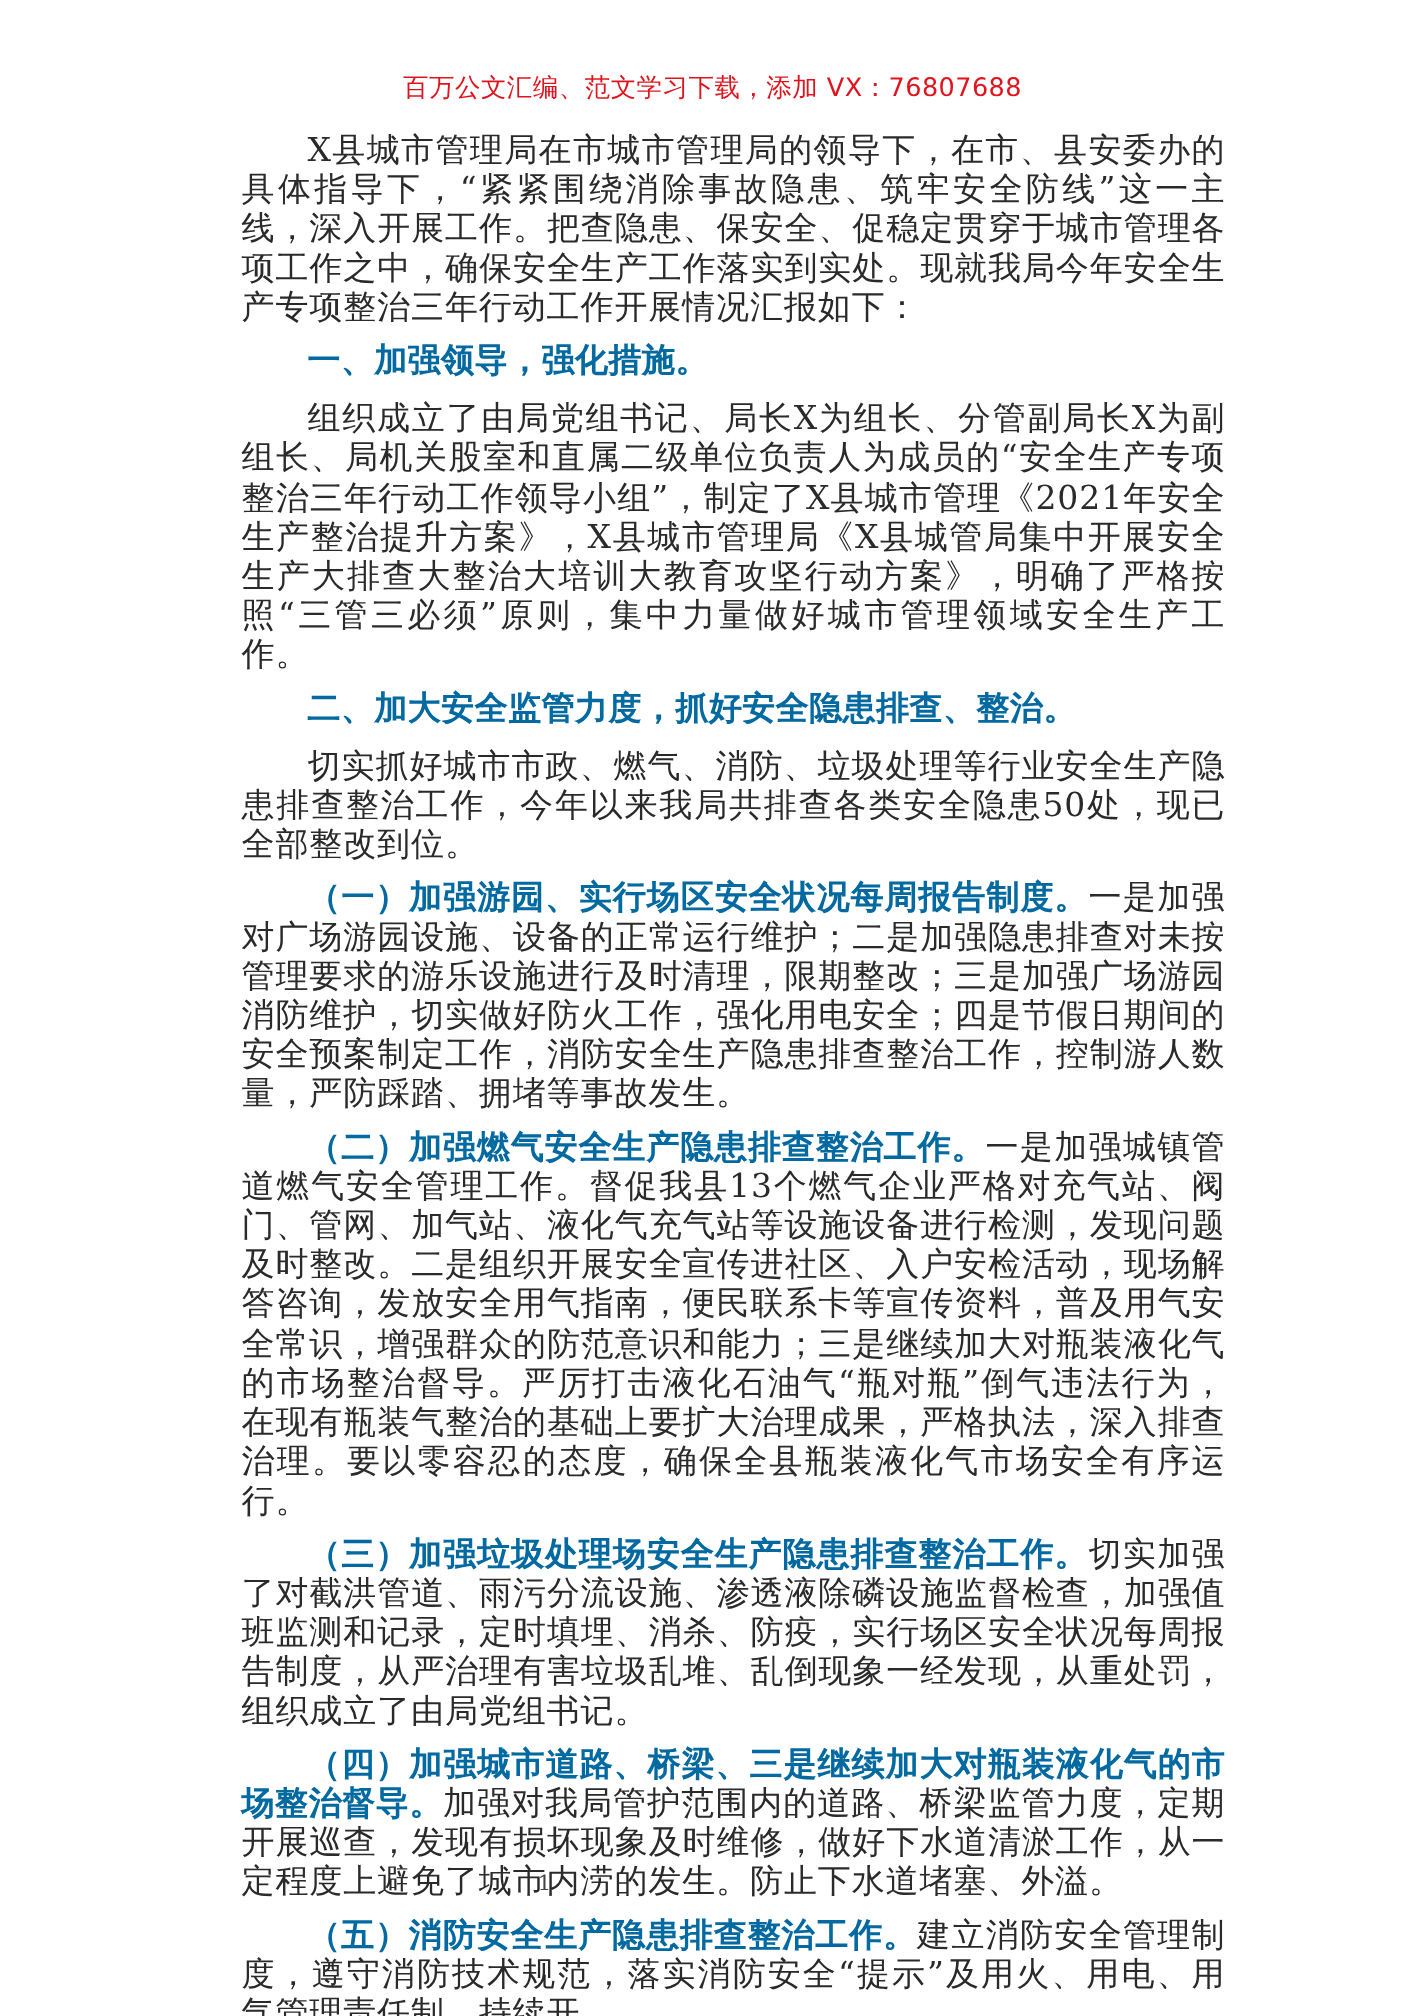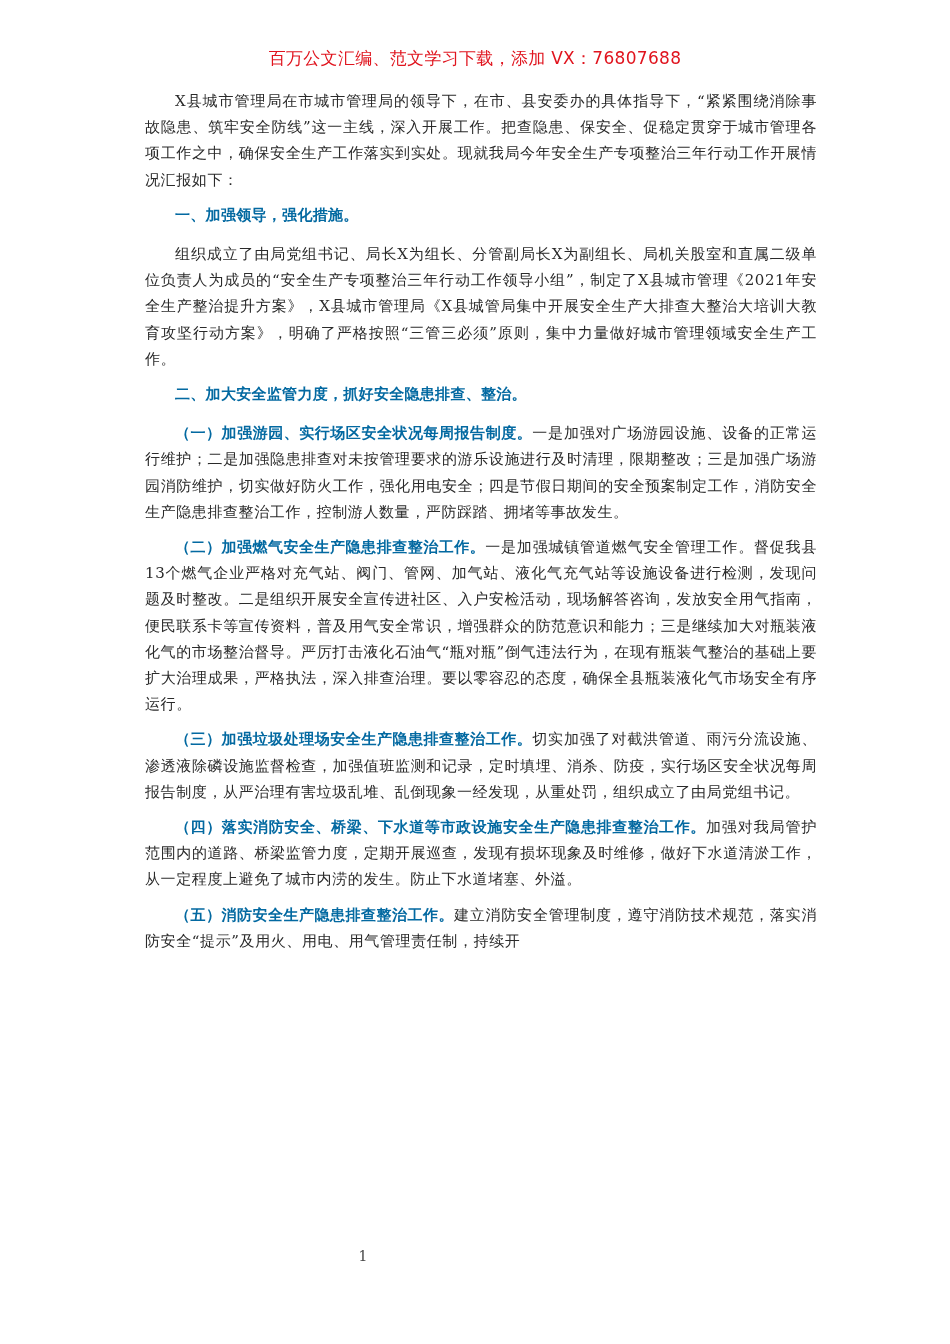--- a/index.html
+++ b/index.html
@@ -3,47 +3,48 @@
 <meta charset="utf-8">
 <style>
   html, body { margin: 0; padding: 0; background: #ffffff; }
   body { width: 950px; height: 1344px; position: relative; overflow: hidden;
          font-family: "DejaVu Serif", "Liberation Serif", serif; color: #2a2a2a; }
   .page { position: absolute; left: 0; top: 0; width: 950px; height: 1344px; }
   .banner { position: absolute; top: 47px; left: 0; width: 950px; text-align: center;
             font-family: "DejaVu Sans", "Liberation Sans", sans-serif; font-size: 17px;
             color: #e0141e; letter-spacing: 0.3px; }
   .body { position: absolute; left: 145px; top: 88px; width: 672px; }
-  p { margin: 0 0 9px 0; font-size: 15px; line-height: 26.2px; text-align: justify;
+  p { margin: 0 0 9px 16px; font-size: 22px; line-height: 26.2px; text-align: justify;
       text-indent: 2em; letter-spacing: 0.6px; }
   .h { font-family: "DejaVu Sans", "Liberation Sans", sans-serif; font-weight: bold;
        color: #0369a1; letter-spacing: 0.3px; }
   p.heading { margin-bottom: 13px; }
   .pagenum { position: absolute; top: 1248px; left: 356px; width: 14px; text-align: center;
              font-size: 14px; color: #444; }
 </style>
 </head>
 <body>
 
 <div class="page">
   <div class="banner">百万公文汇编、范文学习下载，添加 VX：76807688</div>
 
   <div class="body">
     <p>X县城市管理局在市城市管理局的领导下，在市、县安委办的具体指导下，“紧紧围绕消除事故隐患、筑牢安全防线”这一主线，深入开展工作。把查隐患、保安全、促稳定贯穿于城市管理各项工作之中，确保安全生产工作落实到实处。现就我局今年安全生产专项整治三年行动工作开展情况汇报如下：</p>
 
     <p class="heading"><span class="h">一、加强领导，强化措施。</span></p>
     <p>组织成立了由局党组书记、局长X为组长、分管副局长X为副组长、局机关股室和直属二级单位负责人为成员的“安全生产专项整治三年行动工作领导小组”，制定了X县城市管理《2021年安全生产整治提升方案》，X县城市管理局《X县城管局集中开展安全生产大排查大整治大培训大教育攻坚行动方案》，明确了严格按照“三管三必须”原则，集中力量做好城市管理领域安全生产工作。</p>
 
     <p class="heading"><span class="h">二、加大安全监管力度，抓好安全隐患排查、整治。</span></p>
+    <p>切实抓好城市市政、燃气、消防、垃圾处理等行业安全生产隐患排查整治工作，今年以来我局共排查各类安全隐患50处，现已全部整改到位。</p>
 
     <p><span class="h">（一）加强游园、实行场区安全状况每周报告制度。</span><span>一是加强对广场游园设施、设备的正常运行维护；二是加强隐患排查对未按管理要求的游乐设施进行及时清理，限期整改；三是加强广场游园消防维护，切实做好防火工作，强化用电安全；四是节假日期间的安全预案制定工作，消防安全生产隐患排查整治工作，控制游人数量，严防踩踏、拥堵等事故发生。</span></p>
 
     <p><span class="h">（二）加强燃气安全生产隐患排查整治工作。</span><span>一是加强城镇管道燃气安全管理工作。督促我县13个燃气企业严格对充气站、阀门、管网、加气站、液化气充气站等设施设备进行检测，发现问题及时整改。二是组织开展安全宣传进社区、入户安检活动，现场解答咨询，发放安全用气指南，便民联系卡等宣传资料，普及用气安全常识，增强群众的防范意识和能力；三是继续加大对瓶装液化气的市场整治督导。严厉打击液化石油气“瓶对瓶”倒气违法行为，在现有瓶装气整治的基础上要扩大治理成果，严格执法，深入排查治理。要以零容忍的态度，确保全县瓶装液化气市场安全有序运行。</span></p>
 
     <p><span class="h">（三）加强垃圾处理场安全生产隐患排查整治工作。</span><span>切实加强了对截洪管道、雨污分流设施、渗透液除磷设施监督检查，加强值班监测和记录，定时填埋、消杀、防疫，实行场区安全状况每周报告制度，从严治理有害垃圾乱堆、乱倒现象一经发现，从重处罚，组织成立了由局党组书记。</span></p>
 
-    <p><span class="h">（四）落实消防安全、桥梁、下水道等市政设施安全生产隐患排查整治工作。</span><span>加强对我局管护范围内的道路、桥梁监管力度，定期开展巡查，发现有损坏现象及时维修，做好下水道清淤工作，从一定程度上避免了城市内涝的发生。防止下水道堵塞、外溢。</span></p>
+    <p><span class="h">（四）加强城市道路、桥梁、三是继续加大对瓶装液化气的市场整治督导。</span><span>加强对我局管护范围内的道路、桥梁监管力度，定期开展巡查，发现有损坏现象及时维修，做好下水道清淤工作，从一定程度上避免了城市内涝的发生。防止下水道堵塞、外溢。</span></p>
 
     <p><span class="h">（五）消防安全生产隐患排查整治工作。</span><span>建立消防安全管理制度，遵守消防技术规范，落实消防安全“提示”及用火、用电、用气管理责任制，持续开</span></p>
   </div>
 
   <div class="pagenum">1</div>
 </div>
 
 </body></html>

